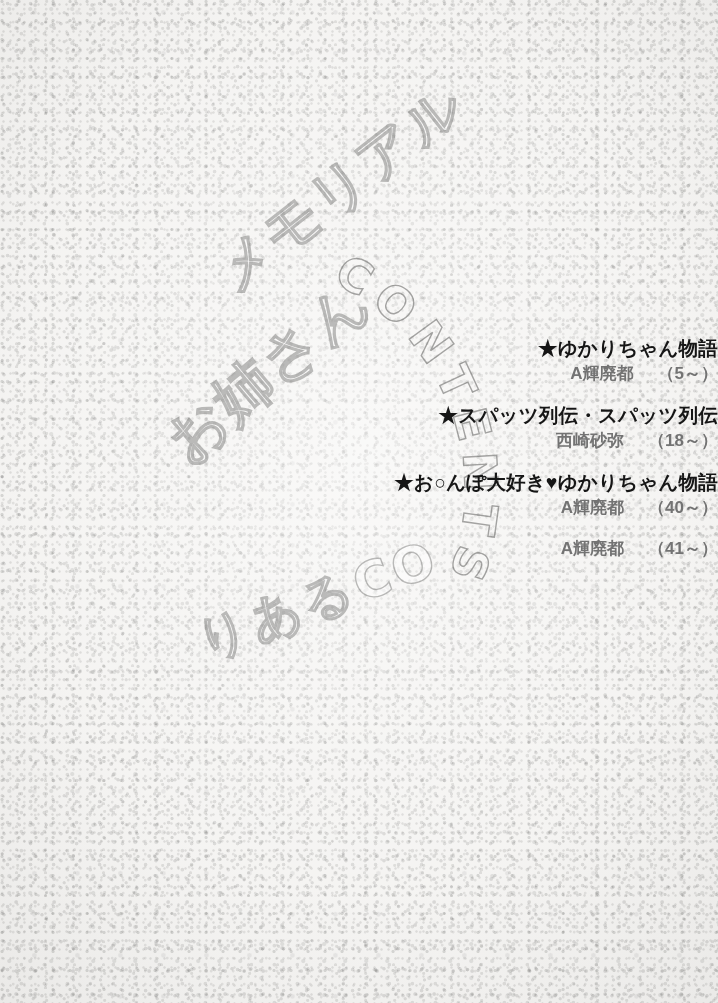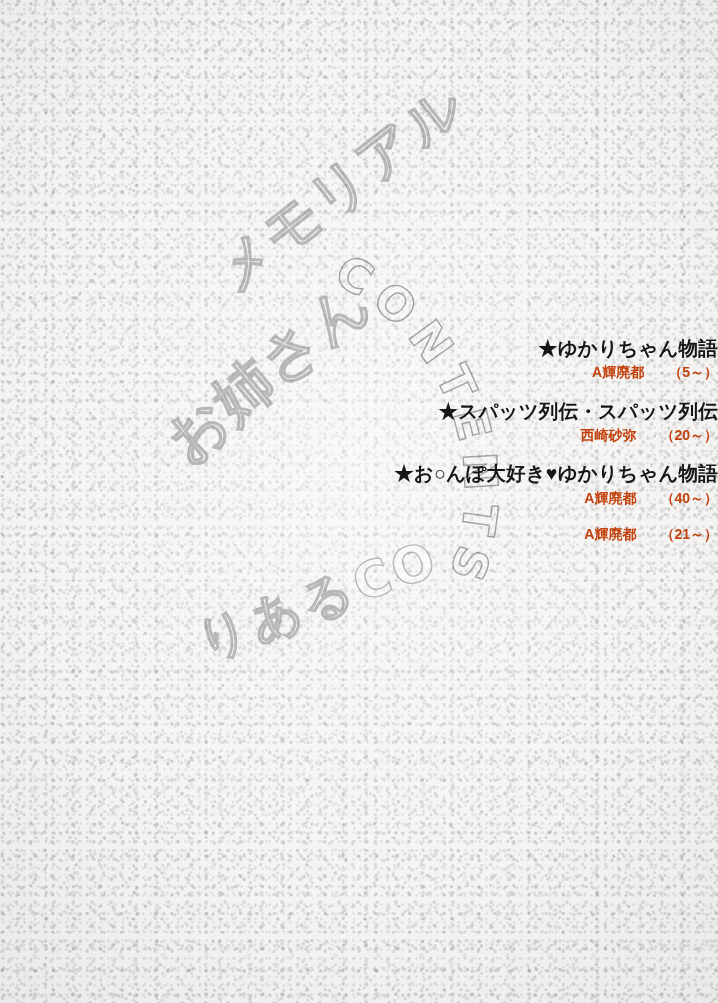--- a/index.html
+++ b/index.html
@@ -114,23 +114,23 @@
     display: block;
     font-size: 19.5px;
     font-weight: 700;
     color: #161616;
     letter-spacing: 0.2px;
     line-height: 1.25;
     text-indent: -30px;
   }
   .toc-credit {
     display: block;
-    font-size: 14px;
+    font-size: 17px;
     font-weight: 700;
-    color: #c2410c;
+    color: #737373;
     line-height: 1.45;
     margin-top: 2px;
     padding-left: 88px;
   }
   .toc-credit .page-ref {
     display: inline-block;
     margin-left: 24px;
   }
 </style>
 </head>
@@ -158,28 +158,28 @@
 
   <div class="toc">
 
     <div class="toc-entry">
       <span class="toc-title"><span>★</span><span>ゆかりちゃん物語</span></span>
       <span class="toc-credit"><span>A輝廃都</span><span class="page-ref">（5～）</span></span>
     </div>
 
     <div class="toc-entry">
       <span class="toc-title"><span>★</span><span>スパッツ列伝・スパッツ列伝</span></span>
-      <span class="toc-credit"><span>西崎砂弥</span><span class="page-ref">（20～）</span></span>
+      <span class="toc-credit"><span>西崎砂弥</span><span class="page-ref">（18～）</span></span>
     </div>
 
     <div class="toc-entry">
       <span class="toc-title"><span>★</span><span>お○んぽ大好き♥ゆかりちゃん物語</span></span>
       <span class="toc-credit"><span>A輝廃都</span><span class="page-ref">（40～）</span></span>
     </div>
 
 
     <div class="toc-entry">
-      <span class="toc-credit"><span>A輝廃都</span><span class="page-ref">（21～）</span></span>
+      <span class="toc-credit"><span>A輝廃都</span><span class="page-ref">（41～）</span></span>
     </div>
 
   </div>
 
 </div>
 
 </body></html>

